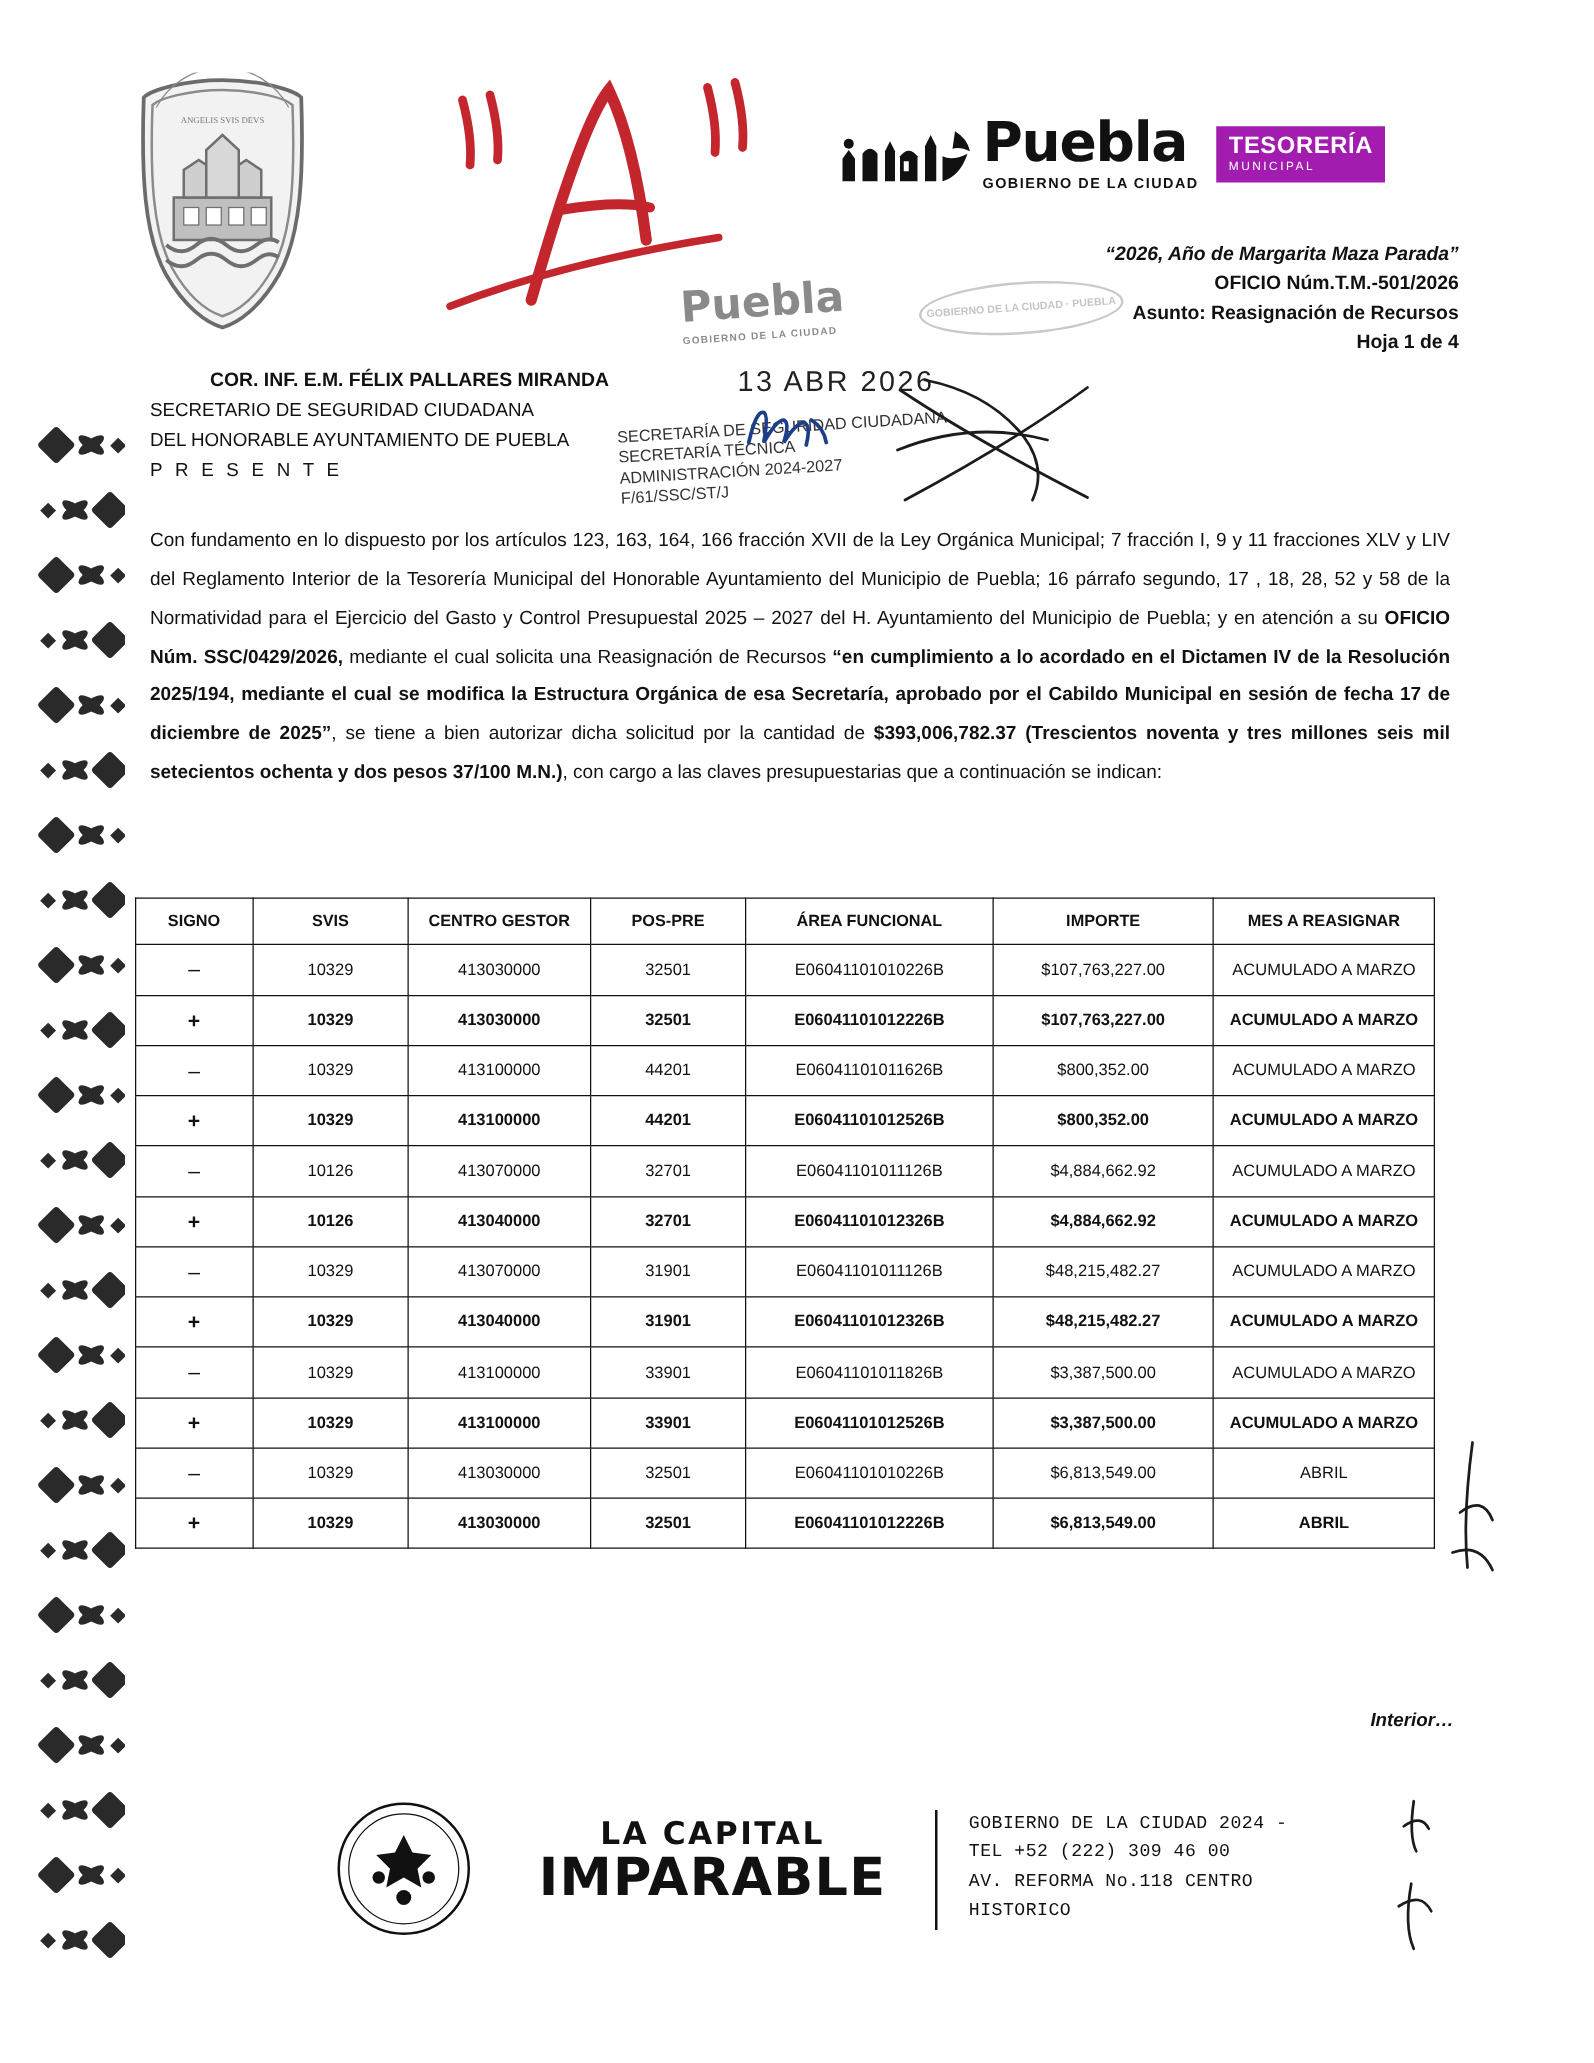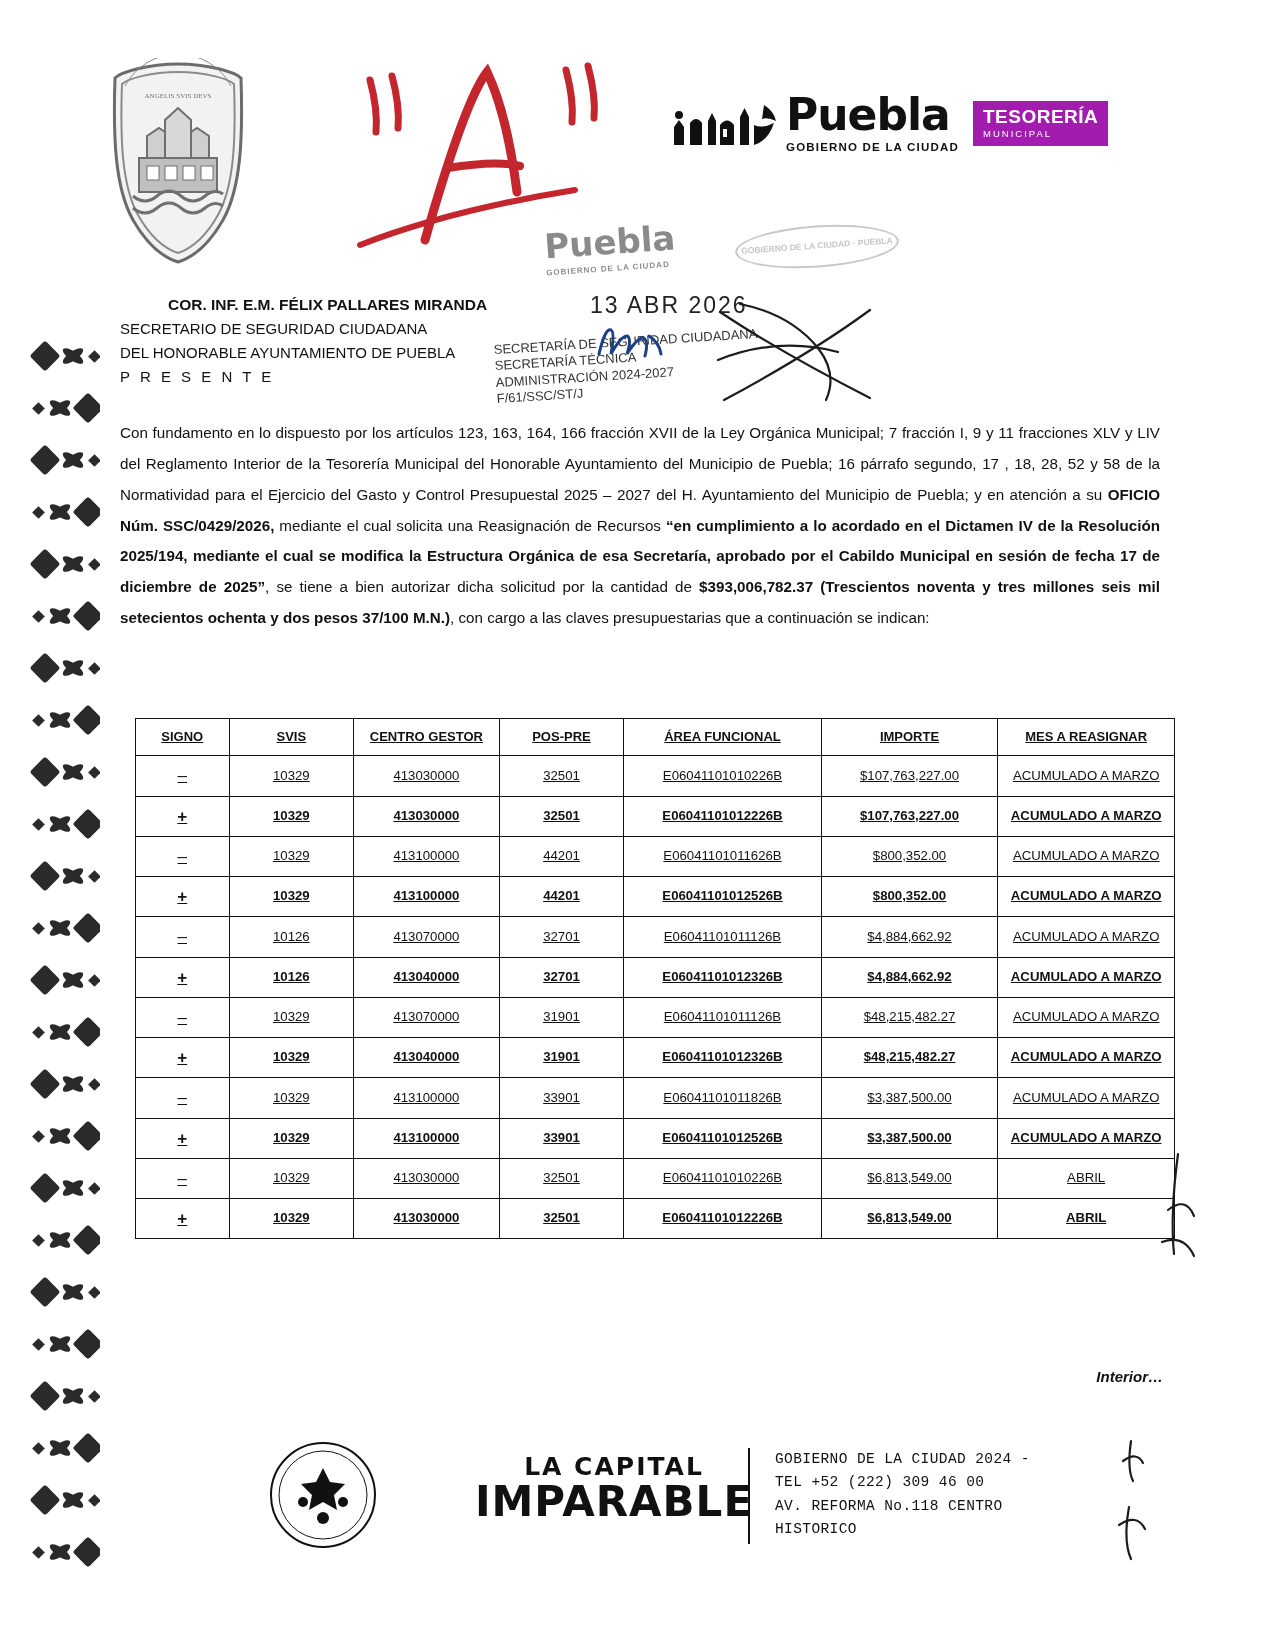--- a/index.html
+++ b/index.html
@@ -105,42 +105,42 @@
   }
 
   
   .body-text{
     position:absolute;left:120px;top:418px;width:1040px;
     font-size:15.2px;line-height:2.03;text-align:justify;color:#111;
   }
   .body-text b{font-weight:bold;}
 
   
-  .tbl-wrap{position:absolute;left:135px;top:718px;width:1040px;text-decoration:underline;}
+  .tbl-wrap{position:absolute;left:108px;top:718px;width:1040px;}
   table{border-collapse:collapse;width:100%;}
   th,td{border:1.3px solid #111;text-align:center;vertical-align:middle;}
   th{
     font-size:13px;font-weight:bold;padding:10px 4px;line-height:1.25;
   }
   td{font-size:13.2px;padding:9px 4px;line-height:1.25;}
   tr.plus td{font-weight:bold;}
   td.sign{font-size:17px;}
 
   
   .continua{
     position:absolute;right:112px;top:1368px;font-style:italic;font-weight:bold;font-size:15px;
   }
 
   
   .footer{position:absolute;left:0;top:1430px;width:1275px;height:200px;}
   .f-seal{
     position:absolute;left:268px;top:10px;width:110px;height:110px;
   }
   .f-capital{
-    position:absolute;left:425px;top:22px;width:290px;text-align:center;color:#111;margin-left:44px;
+    position:absolute;left:425px;top:22px;width:290px;text-align:center;color:#111;
   }
   .f-capital .c1{font-size:25px;font-weight:bold;letter-spacing:2px;font-family:"DejaVu Sans",sans-serif;}
   .f-capital .c2{font-size:42px;font-weight:bold;letter-spacing:1px;line-height:1;font-family:"DejaVu Sans",sans-serif;}
   .f-divider{position:absolute;left:748px;top:18px;width:2px;height:96px;background:#111;}
   .f-addr{
     position:absolute;left:775px;top:18px;width:360px;
     font-family:"Liberation Mono", monospace;font-size:14.5px;line-height:1.62;color:#111;
     letter-spacing:.4px;
   }
   .f-mark{position:absolute;left:1105px;top:5px;width:70px;height:130px;color:#1c1c1c;}
@@ -333,20 +333,26 @@
       <div class="t2">MUNICIPAL</div>
     </div>
   </div>
 
   <div class="stamp-puebla">
     <div class="sp-word">Puebla</div>
     <div class="sp-sub">GOBIERNO DE LA CIUDAD</div>
     <div class="stamp-oval">GOBIERNO DE LA CIUDAD · PUEBLA</div>
   </div>
 
+  <div class="hdr-right">
+    <div class="yr">“2026, Año de Margarita Maza Parada”</div>
+    <div class="l">OFICIO Núm.T.M.-501/2026</div>
+    <div class="l">Asunto: Reasignación de Recursos</div>
+    <div class="l">Hoja 1 de 4</div>
+  </div>
 
   <div class="addressee">
     <div class="b">COR. INF. E.M. FÉLIX PALLARES MIRANDA</div>
     <div>SECRETARIO DE SEGURIDAD CIUDADANA</div>
     <div>DEL HONORABLE AYUNTAMIENTO DE PUEBLA</div>
     <div class="sp">P R E S E N T E</div>
   </div>
 
   <div class="recv">
     <div class="date">13 ABR 2026</div>

